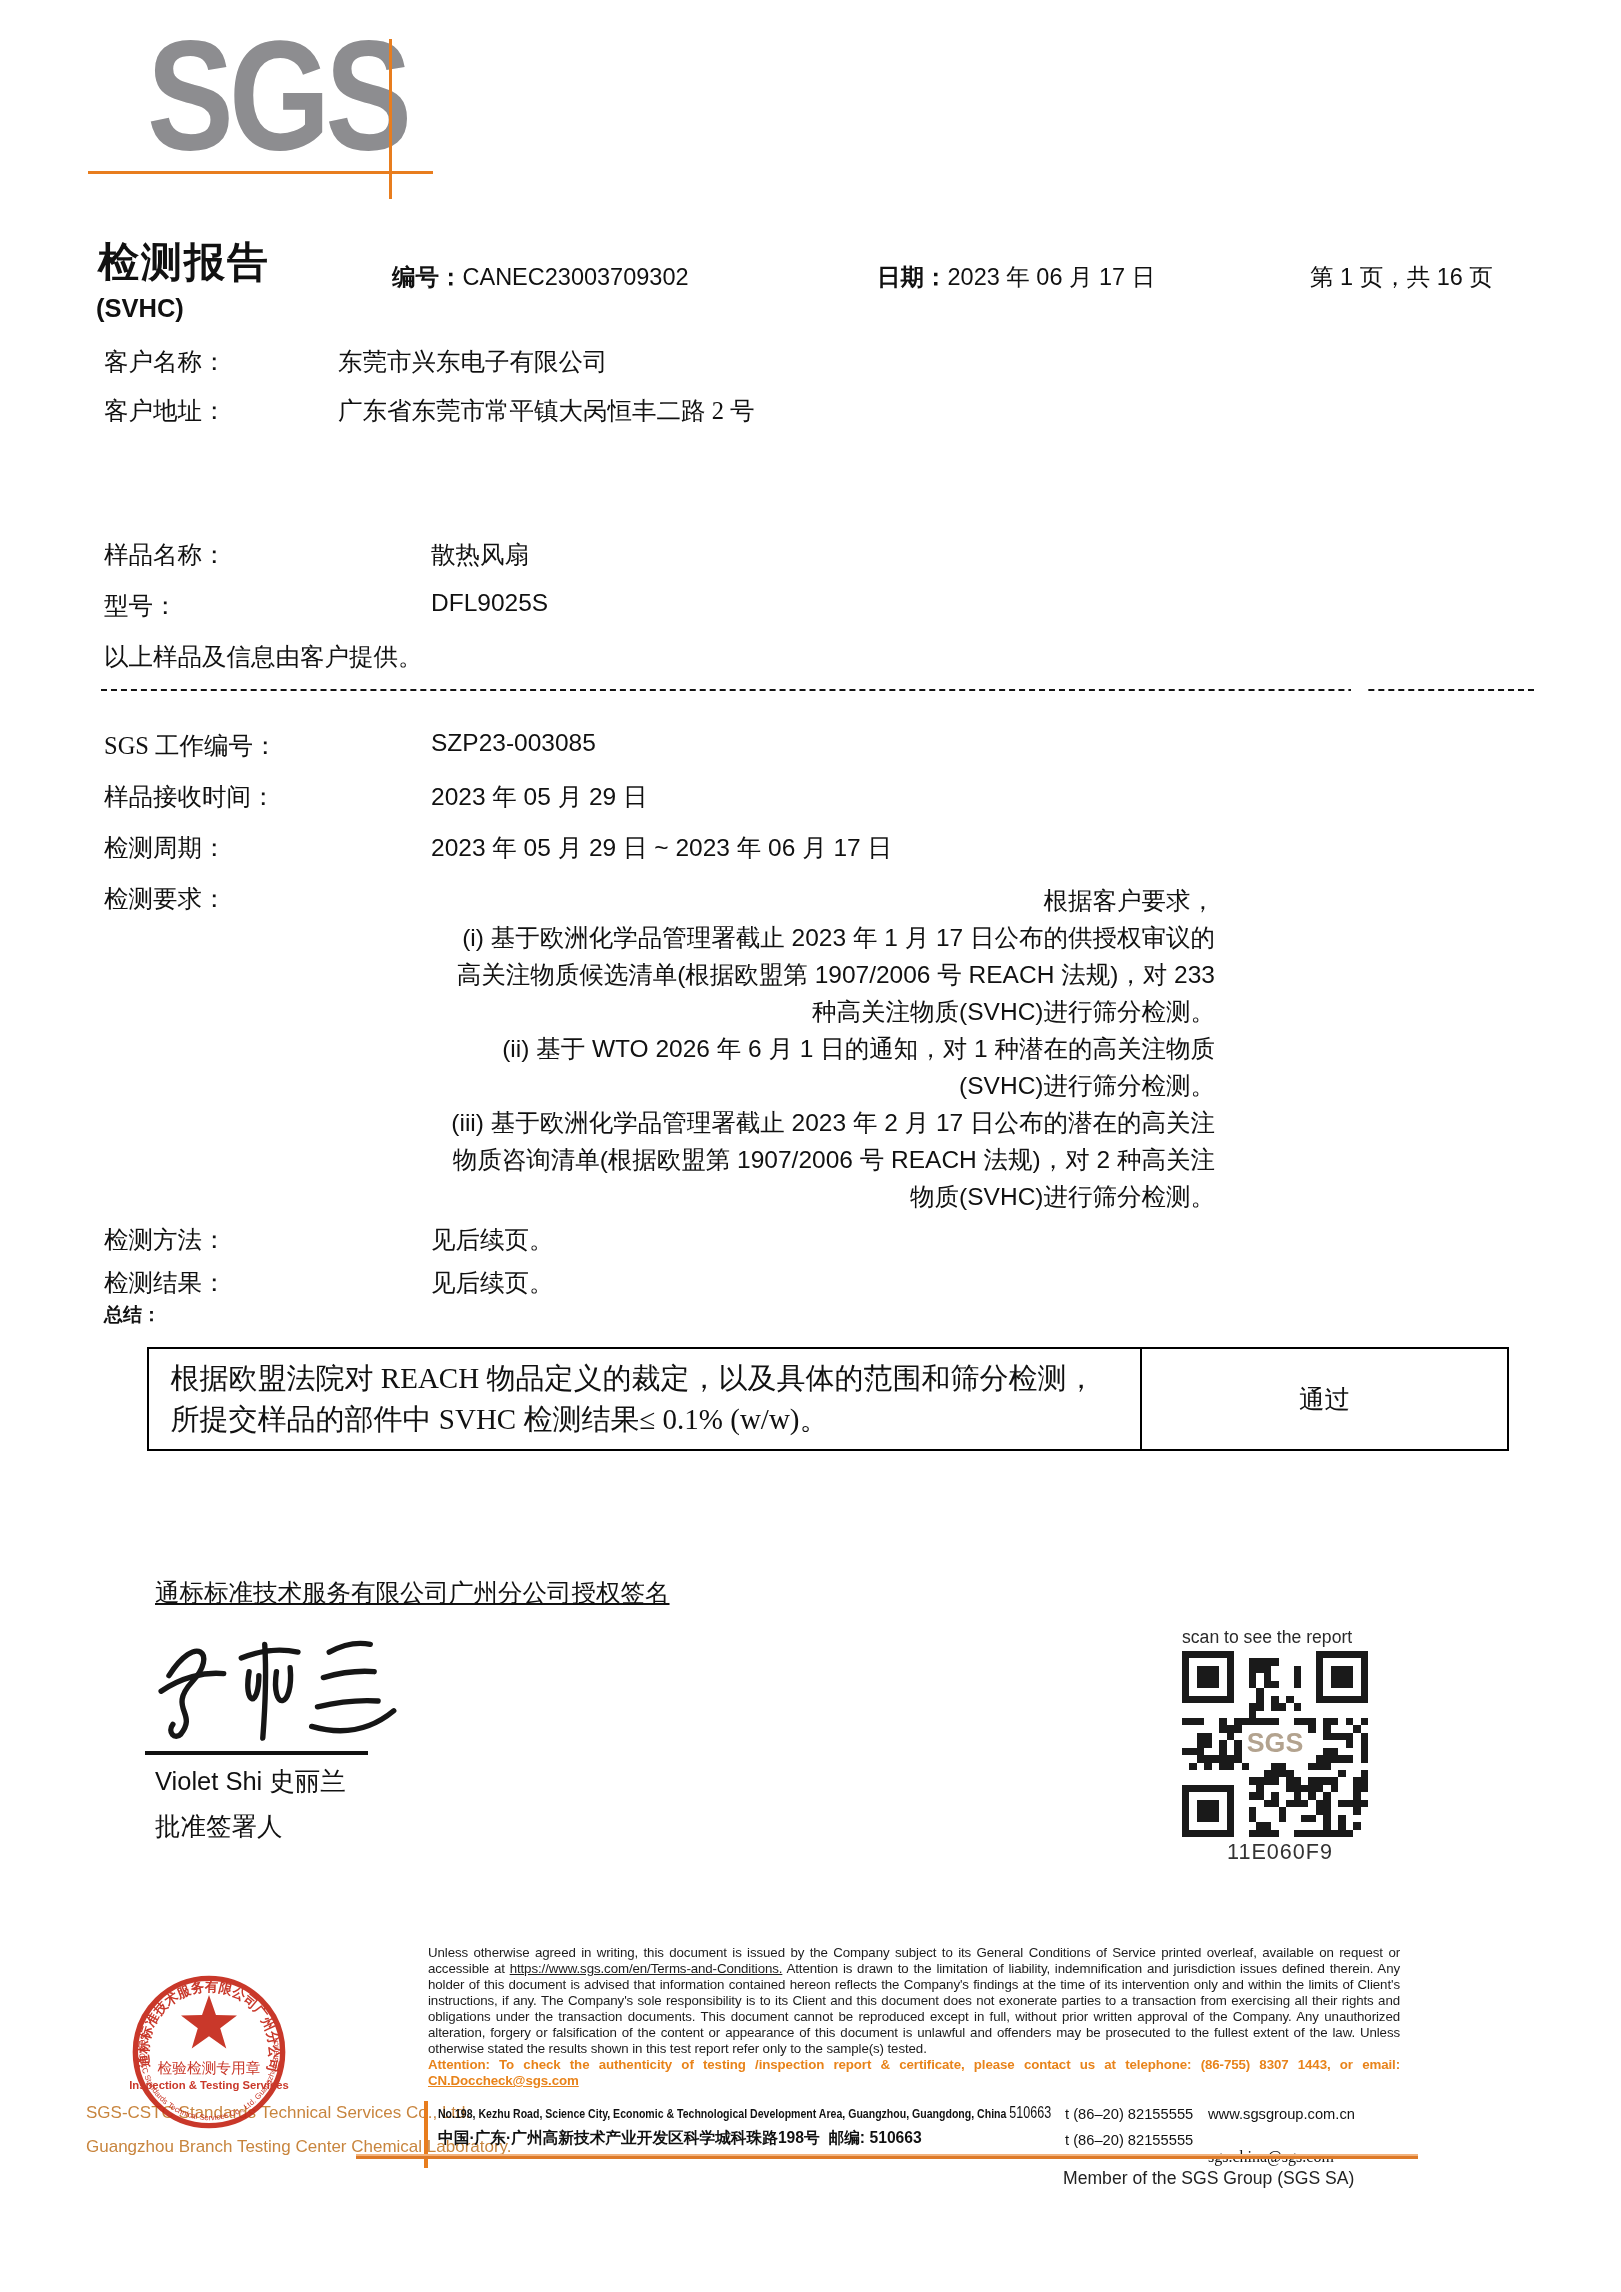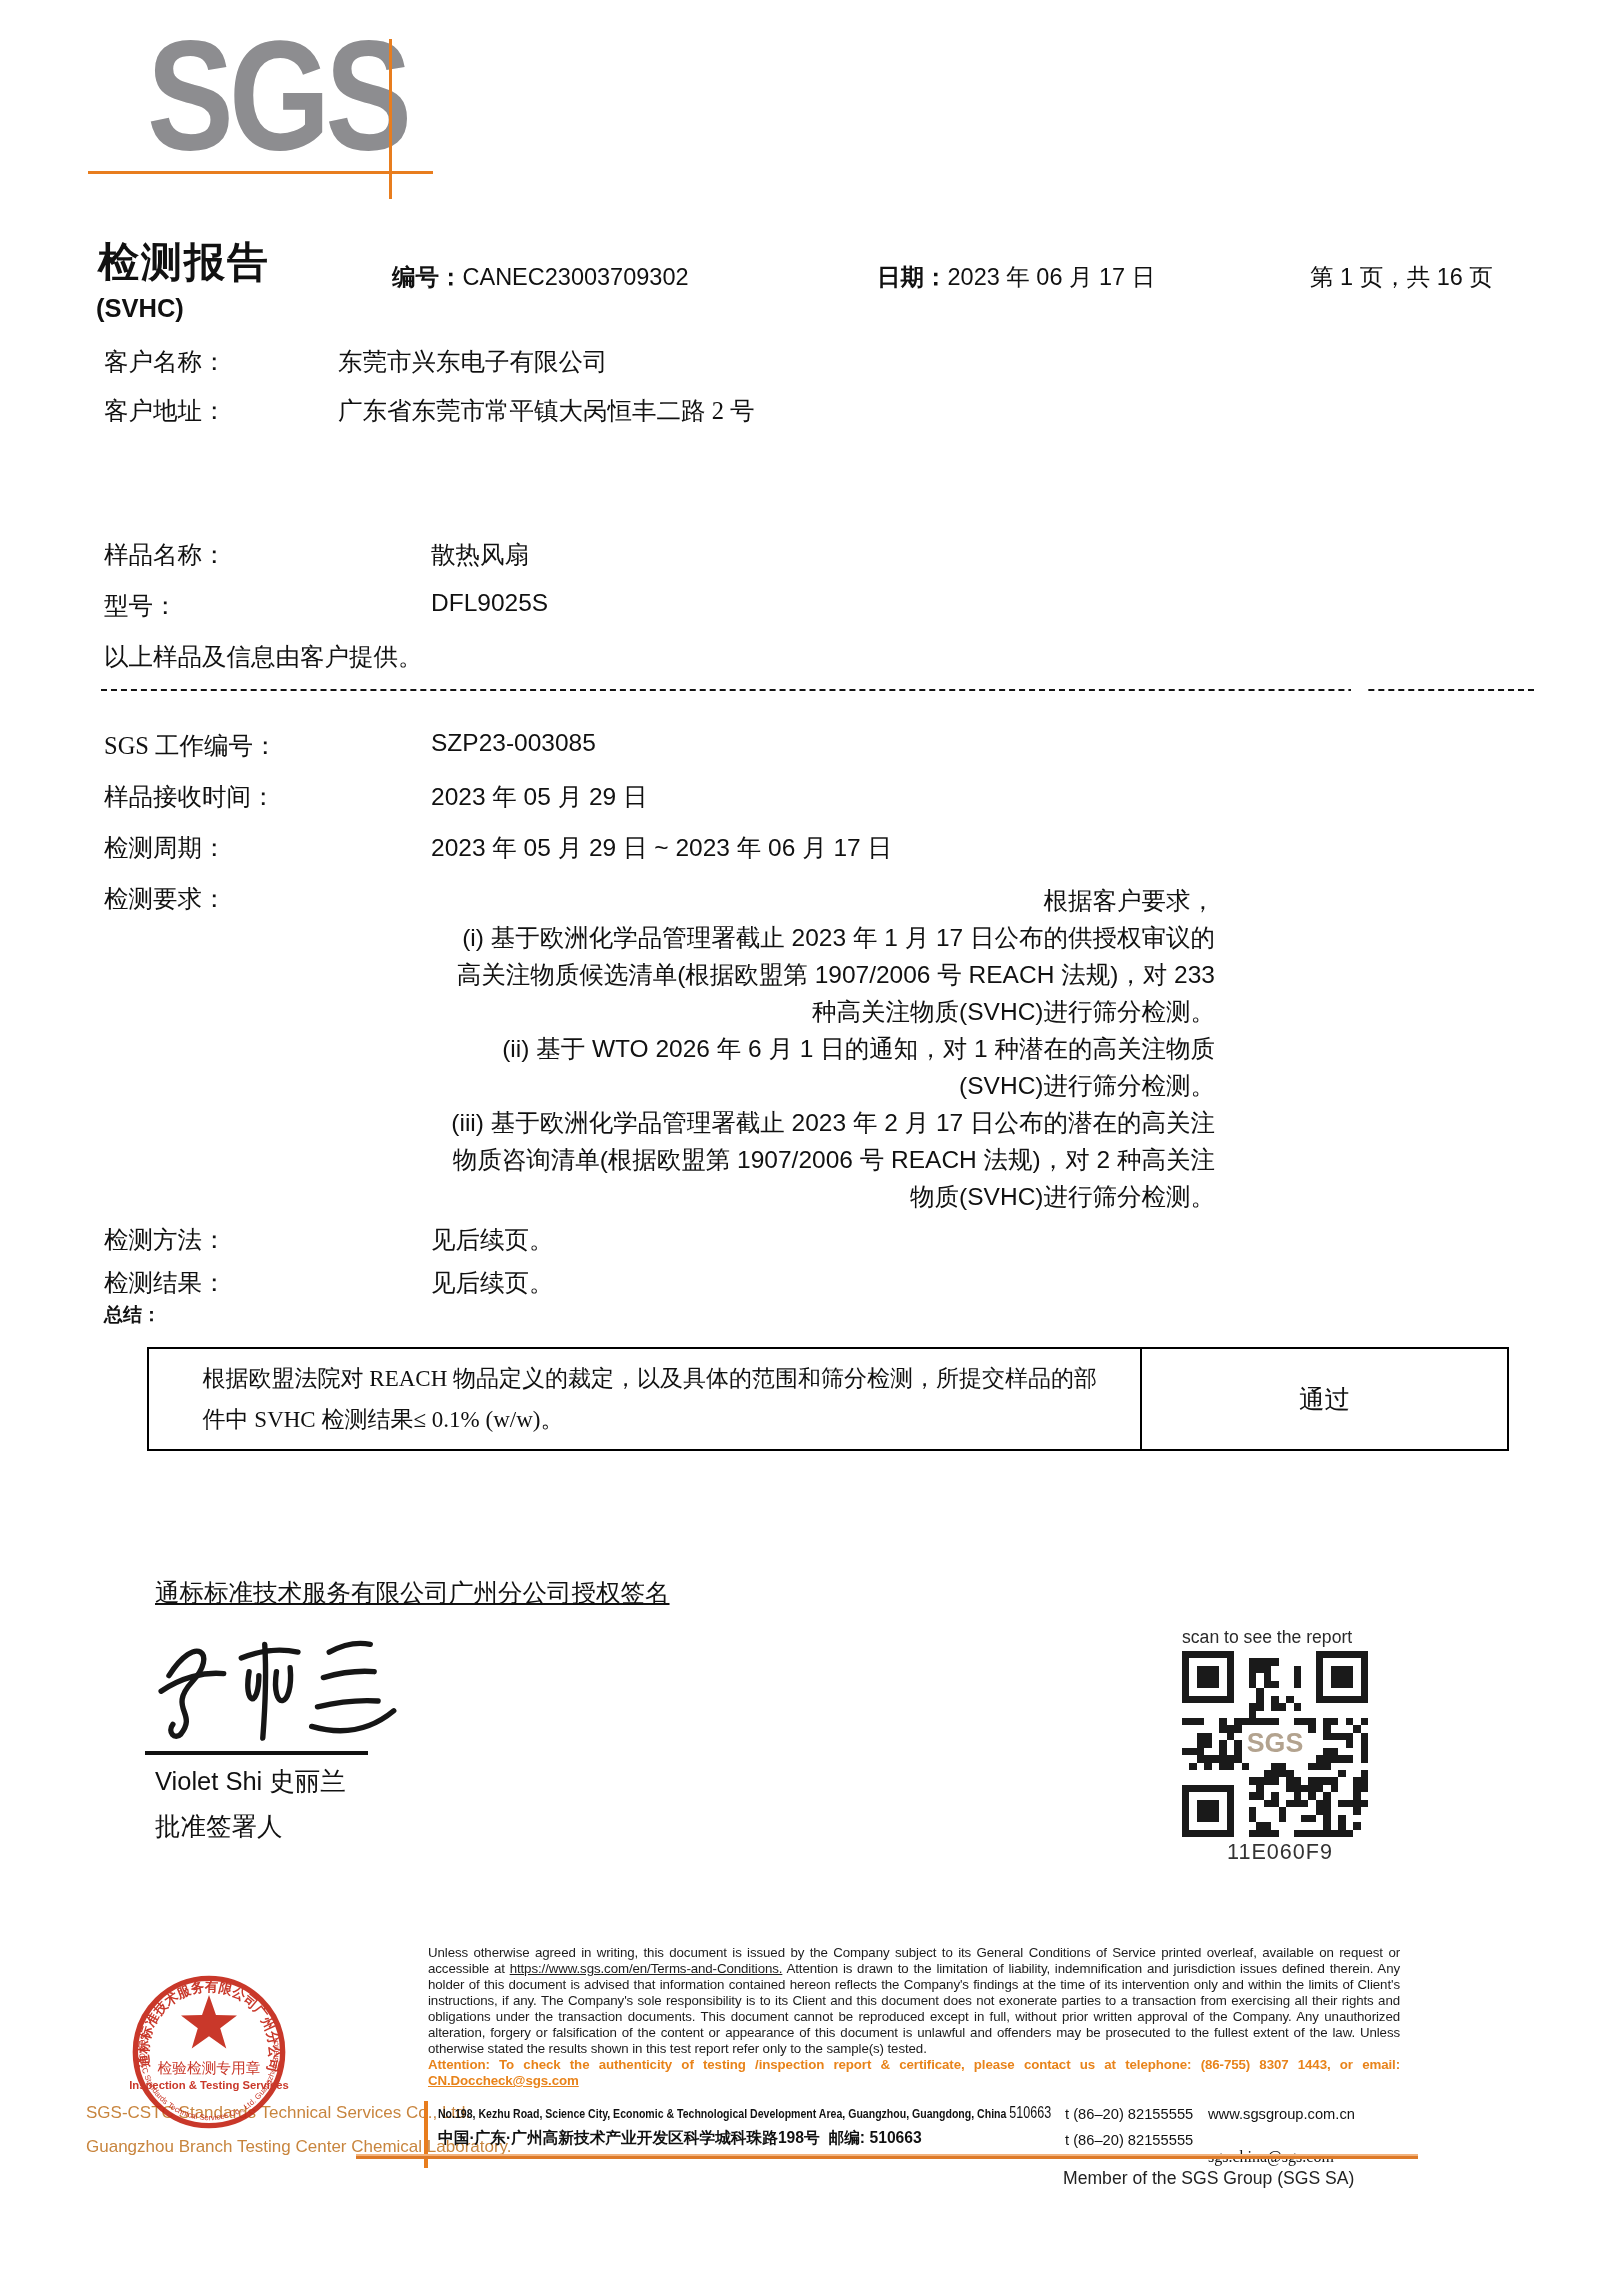--- a/index.html
+++ b/index.html
@@ -26,21 +26,21 @@
   .dash-line{position:absolute;left:101px;top:689px;width:1433px;border-top:2.9px dashed #151515;}
   .dash-gap{position:absolute;left:1351px;top:684px;width:14.7px;height:11.8px;background:#fff;}
   .req-body{position:absolute;left:431px;top:882px;width:784px;font-size:24.5px;line-height:37px;
             font-family:"Liberation Sans",sans-serif;text-align:right;}
   .req-body p{margin:0;white-space:pre-wrap;}
   
   .summary-h{position:absolute;left:104px;top:1302px;font-family:"Liberation Sans",sans-serif;
              font-weight:bold;font-size:19px;}
   .sum-table{position:absolute;left:147px;top:1347px;width:1362px;height:104px;border:2.9px solid #000;
              display:flex;box-sizing:border-box;}
-  .sum-left{flex:1;padding:7.8px 21.6px;font-size:23px;line-height:41px;display:flex;align-items:center;margin-left:32px;}
+  .sum-left{flex:1;padding:7.8px 21.6px;font-size:29px;line-height:41px;display:flex;align-items:center;}
   .sum-right{width:365px;border-left:2.9px solid #000;display:flex;align-items:center;justify-content:center;
              font-size:25.5px;}
   
   .sign-company{position:absolute;left:155px;top:1576px;font-size:24.5px;white-space:nowrap;text-decoration:underline;}
   .sig-svg{position:absolute;left:147px;top:1615px;}
   .sig-rule{position:absolute;left:145px;top:1751px;width:223px;height:3.9px;background:#111;}
   .sig-name{position:absolute;left:155px;top:1764px;font-size:25.5px;font-family:"Liberation Sans",sans-serif;}
   .sig-role{position:absolute;left:155px;top:1809px;font-size:25.5px;}
   
   .qr-caption{position:absolute;left:1182px;top:1627px;font-size:17.6px;color:#2a2a2a;

